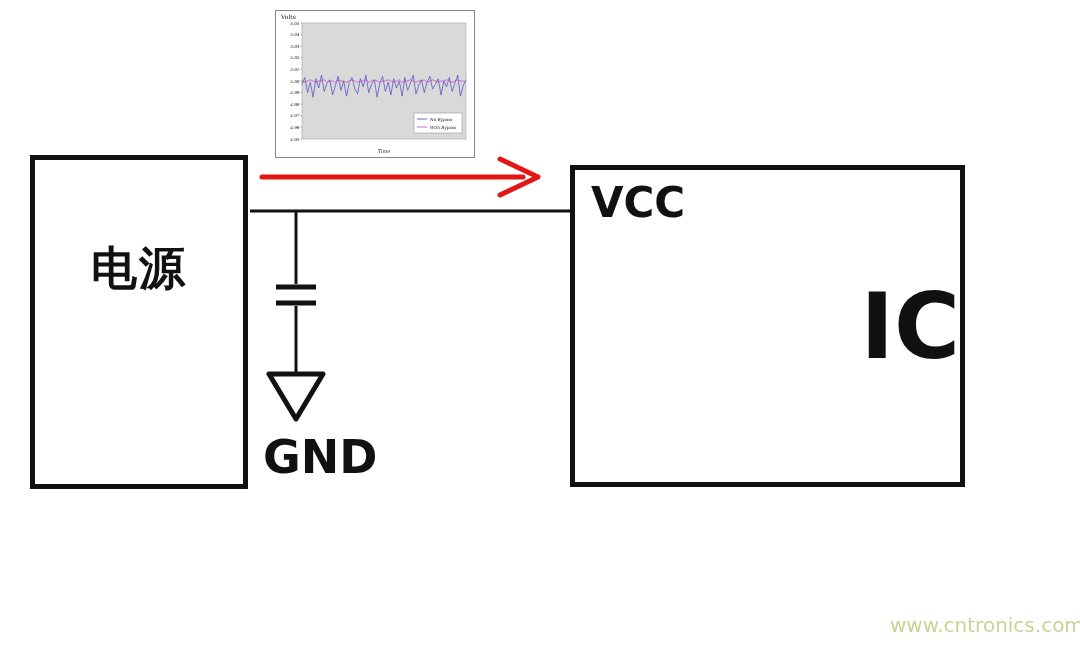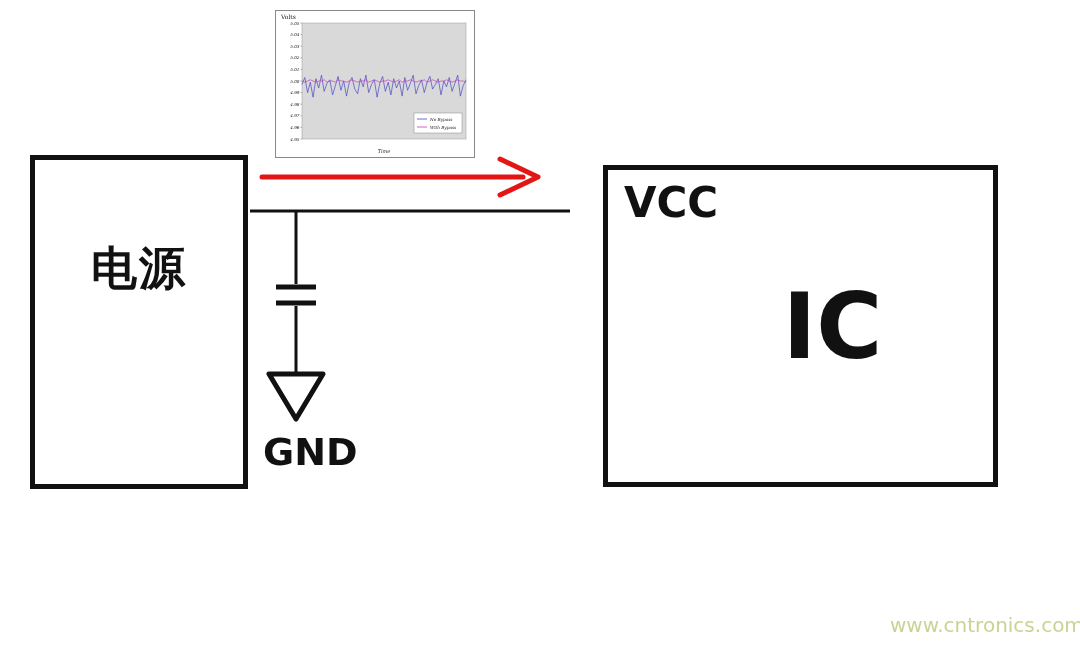--- a/index.html
+++ b/index.html
@@ -5,27 +5,27 @@
   html,body{margin:0;padding:0;background:#fff;}
   .canvas{
     position:relative;width:1080px;height:646px;background:#ffffff;
     font-family:"DejaVu Sans","Liberation Sans",sans-serif;overflow:hidden;
   }
   .chart-inset{position:absolute;left:275px;top:10px;width:200px;height:148px;}
   .chart-inset svg{display:block;width:200px;height:148px;}
   .overlay{position:absolute;left:0;top:0;width:1080px;height:646px;pointer-events:none;}
   .box{position:absolute;border:5px solid #111;background:#fff;box-sizing:border-box;}
   .power-box{left:30px;top:155px;width:218px;height:334px;}
-  .ic-box{left:570px;top:165px;width:395px;height:322px;margin-left:33px;}
+  .ic-box{left:570px;top:165px;width:395px;height:322px;}
   .power-label{position:absolute;left:0;top:78px;width:100%;text-align:center;
     font-size:46px;font-weight:800;color:#111;letter-spacing:2px;}
   .vcc-label{position:absolute;left:16px;top:8px;font-size:42px;font-weight:800;color:#111;}
-  .ic-label{position:absolute;left:0;top:112px;width:100%;text-align:center;
-    font-size:90px;font-weight:800;color:#111;line-height:1;padding-left:32px;}
-  .gnd-label{position:absolute;left:263px;top:430px;font-size:38px;font-weight:800;color:#111;}
+  .ic-label{position:absolute;left:0;top:112px;width:100%;text-align:right;
+    font-size:90px;font-weight:800;color:#111;line-height:1;}
+  .gnd-label{position:absolute;left:263px;top:430px;font-size:46px;font-weight:800;color:#111;}
   .caption{position:absolute;left:52px;top:522px;font-size:42px;font-weight:800;color:#111;}
   .watermark{position:absolute;left:890px;top:613px;font-size:20px;color:#c8d494;}
 </style>
 </head>
 <body>
 
 <div class="canvas">
 
   <div class="chart-inset">
     <svg id="chart-svg" viewBox="0 0 200 148">

